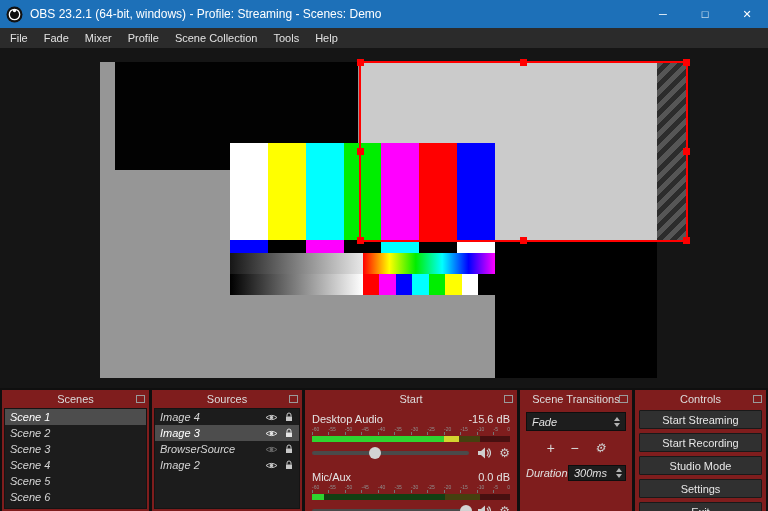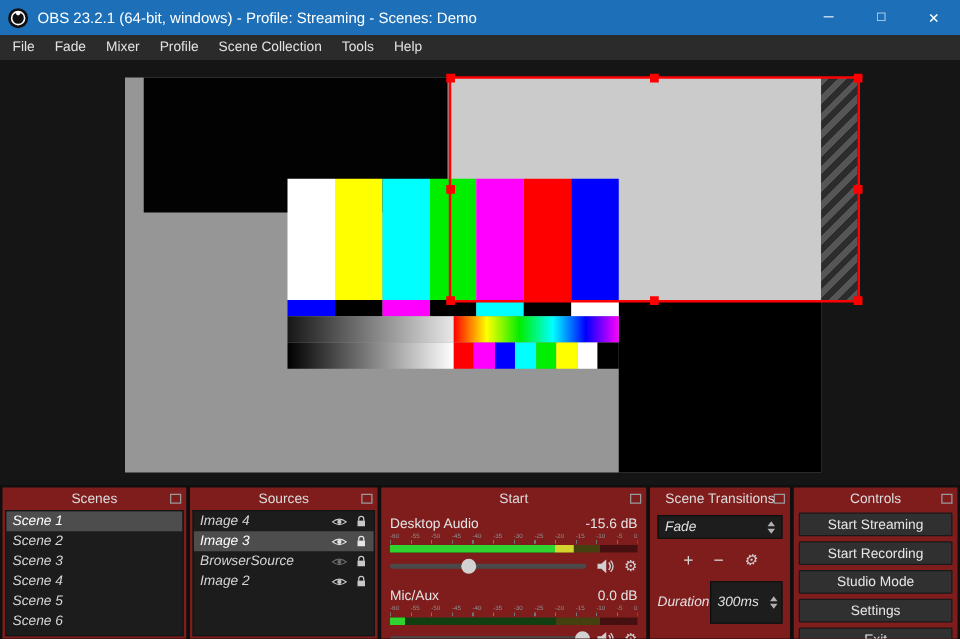--- a/index.html
+++ b/index.html
@@ -82,21 +82,21 @@
 
   
   .tr-body{flex:1;padding:4px 6px;display:flex;flex-direction:column;font-size:11px;color:#e0e0e0;overflow:hidden;font-style:italic;}
   .tr-combo{height:19px;flex:none;background:#1d1d1d;border:1px solid #0e0e0e;display:flex;align-items:center;padding:0 5px;box-sizing:border-box;}
   .spin-arrows{margin-left:auto;display:flex;flex-direction:column;gap:2px;align-items:center;}
   .arr-up{width:0;height:0;border-left:3px solid transparent;border-right:3px solid transparent;border-bottom:4px solid #b2b2b2;}
   .arr-dn{width:0;height:0;border-left:3px solid transparent;border-right:3px solid transparent;border-top:4px solid #b2b2b2;}
   .tr-buttons{display:flex;justify-content:center;align-items:center;gap:16px;margin-top:8px;height:18px;flex:none;
     font-size:14px;color:#d8d8d8;}
   .tr-duration{display:flex;align-items:center;margin-top:8px;flex:none;}
-  .tr-spin{margin-left:auto;width:58px;height:34px;background:#1d1d1d;border:1px solid #0e0e0e;display:flex;align-items:center;
+  .tr-spin{margin-left:auto;width:58px;height:16px;background:#1d1d1d;border:1px solid #0e0e0e;display:flex;align-items:center;
     padding:0 3px 0 5px;box-sizing:border-box;}
 
   
   .ctl-body{flex:1;padding:2px 4px;display:flex;flex-direction:column;gap:4px;overflow:hidden;}
   .ctl-btn{height:17px;flex:none;background:#303030;border:1px solid #191919;border-radius:1px;color:#e6e6e6;
     font-size:11px;display:flex;align-items:center;justify-content:center;}
 </style>
 </head>
 <body>
 

